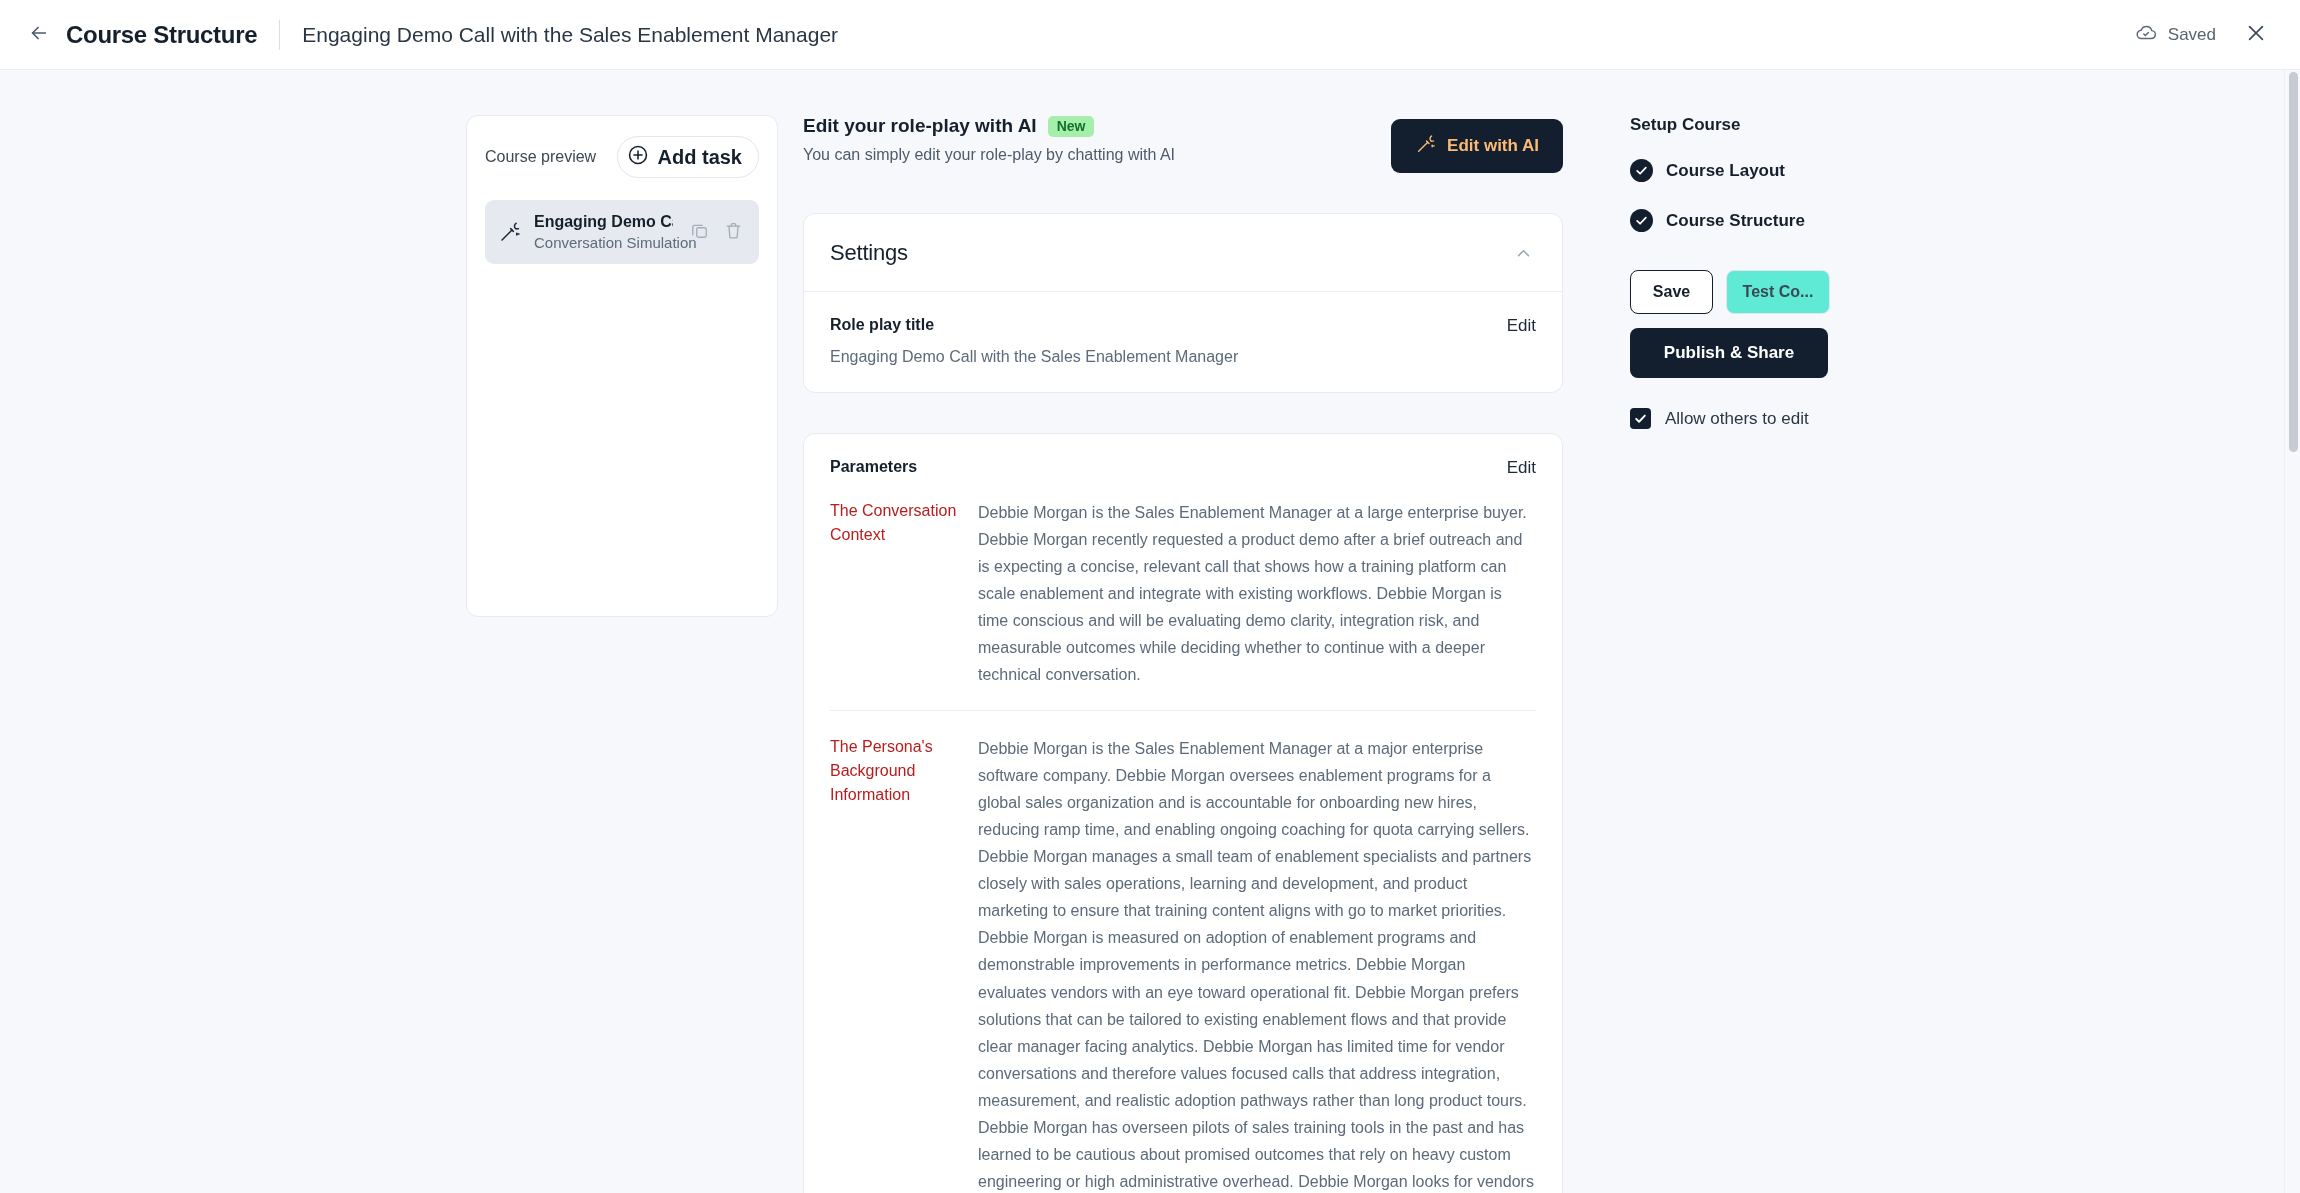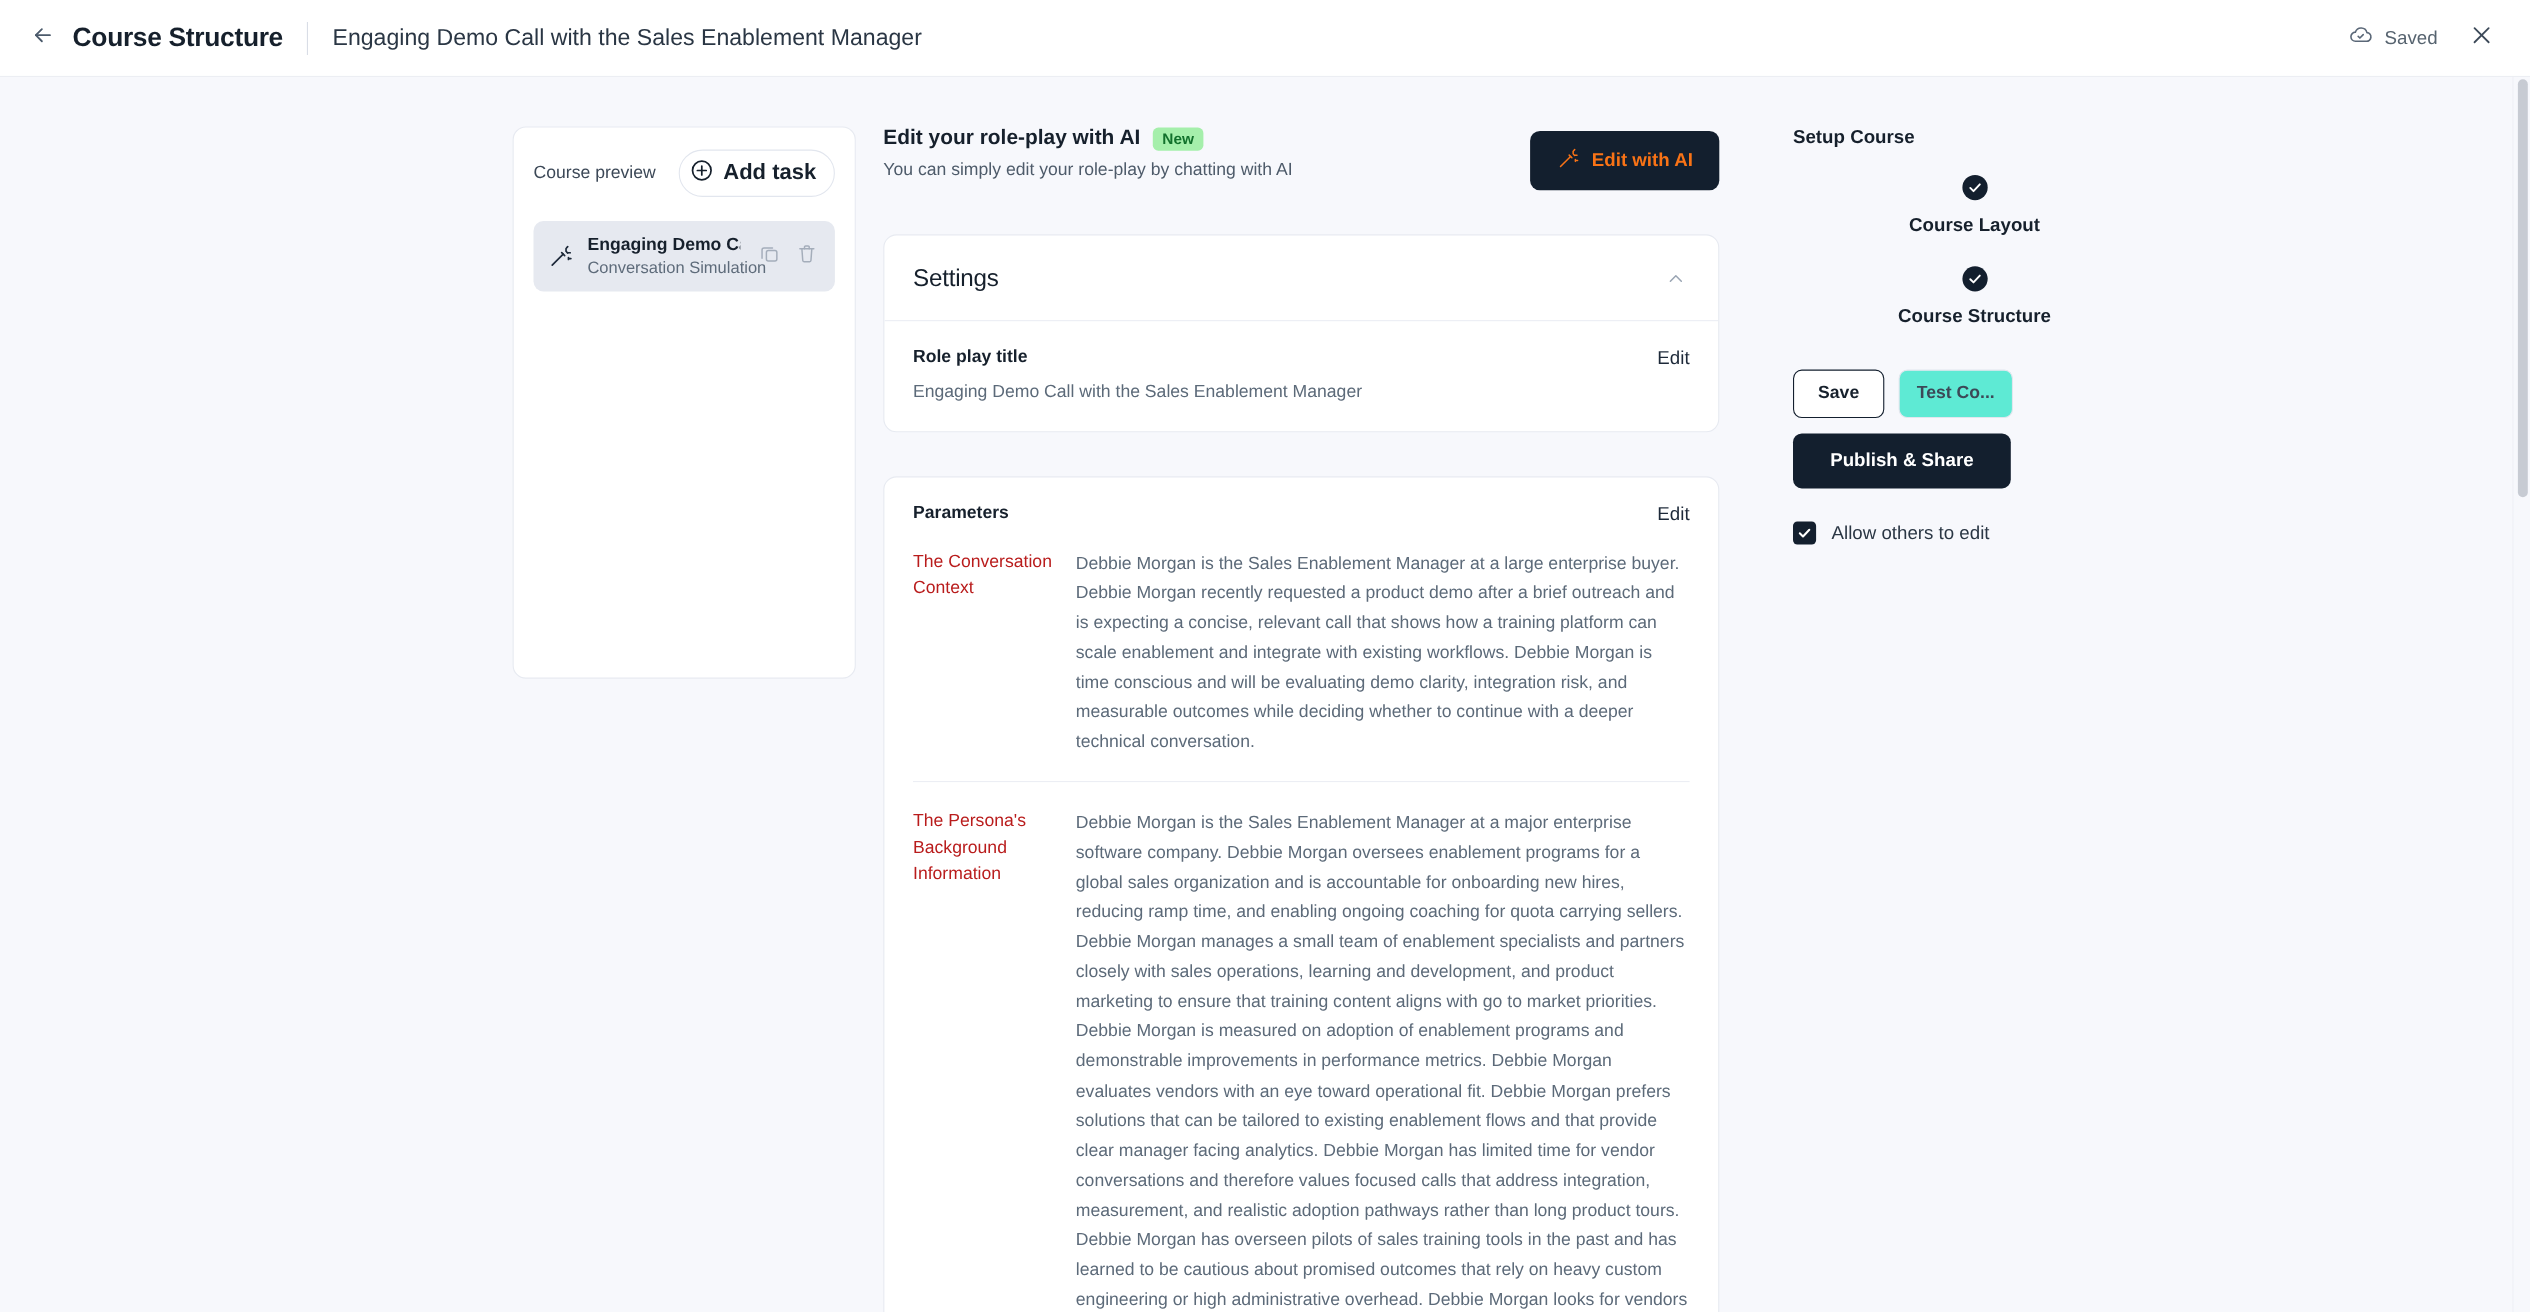--- a/index.html
+++ b/index.html
@@ -193,21 +193,21 @@
   .ai-sub {
     font-size: 16px;
     color: #4e5b6a;
     margin-top: 9px;
   }
   .edit-ai-btn {
     display: flex;
     align-items: center;
     gap: 11px;
     background: #131f2e;
-    color: #f97316;
+    color: #fdba74;
     border: none;
     border-radius: 9px;
     padding: 15px 24px;
     cursor: pointer;
     flex: 0 0 auto;
     margin-top: 4px;
   }
   .edit-ai-label {
     font-size: 17px;
     font-weight: bold;
@@ -300,21 +300,20 @@
     font-weight: bold;
     color: #16202c;
     margin-bottom: 24px;
   }
   .step-row {
     display: flex;
     align-items: center;
     gap: 13px;
     margin-bottom: 27px;
     cursor: pointer;
-    flex-direction: column;
   }
   .step-check {
     width: 23px; height: 23px;
     border-radius: 50%;
     background: #131f2e;
     display: flex;
     align-items: center;
     justify-content: center;
     flex: 0 0 auto;
   }

